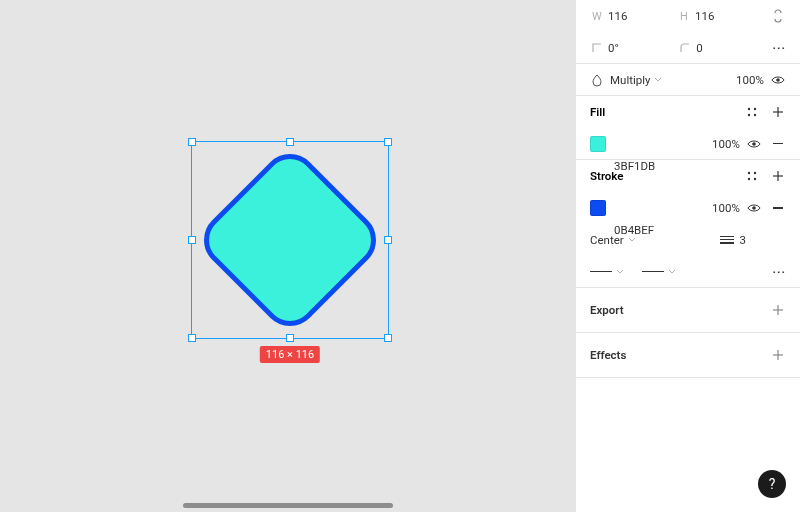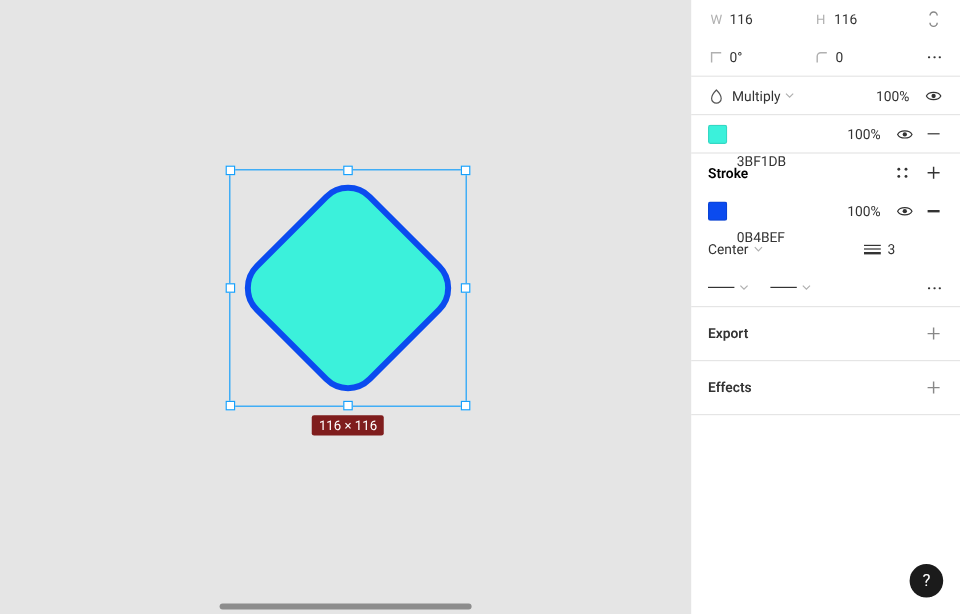--- a/index.html
+++ b/index.html
@@ -43,21 +43,21 @@
     border-radius: 28px;
     transform: translate(-50%, -50%) rotate(45deg);
     background: #3bf1db;
     border: 5.5px solid #0b4bef;
   }
 
   .dim-label {
     position: absolute;
     left: 50%; top: calc(100% + 7px);
     transform: translateX(-50%);
-    background: #7f1d1d;
+    background: #ef4444;
     color: #fff;
     font-size: 11px;
     padding: 2px 6px;
     border-radius: 2px;
     white-space: nowrap;
   }
 
   .home-indicator {
     position: absolute;
     left: 50%; bottom: 4px;
@@ -99,21 +99,21 @@
     color: #000;
     font-size: 11.5px;
     flex: 1;
   }
   .swatch {
     width: 16px; height: 16px;
     border-radius: 2px;
     border: 0.5px solid rgba(0,0,0,0.1);
   }
   .hex { flex: 1; margin-left: 8px; color: #333; cursor: text; margin-top: 44px; }
-  .pct { width: 40px; text-align: left; color: #333; cursor: text; }
+  .pct { width: 40px; text-align: center; color: #333; cursor: text; }
   .eye, .minus, .plus, .style-ico, .more-ico {
     width: 16px; height: 16px; display: flex; align-items: center; justify-content: center;
     color: #333; cursor: pointer;
   }
   .minus::before { content: ""; width: 10px; height: 1.2px; background: #333; display: block; }
   .plus svg, .eye svg, .style-ico svg, .more-ico svg { width: 14px; height: 14px; }
 
   .dropdown {
     display: flex; align-items: center; gap: 4px; cursor: pointer;
   }
@@ -233,20 +233,37 @@
     </div>
     <span class="pct">100%</span>
     <div class="eye">
       <svg viewBox="0 0 14 14">
           <path d="M1 7 C3 3 11 3 13 7 C11 11 3 11 1 7 Z" fill="none" stroke="#333"></path>
           <circle cx="7" cy="7" r="1.8" fill="#333"></circle>
         </svg>
     </div>
   </div>
 
+  <div class="row">
+    <span class="section-header">Fill</span>
+    <div class="style-ico">
+      <svg viewBox="0 0 14 14" fill="#333">
+          <circle cx="4" cy="4" r="1.2"></circle>
+          <circle cx="10" cy="4" r="1.2"></circle>
+          <circle cx="4" cy="10" r="1.2"></circle>
+          <circle cx="10" cy="10" r="1.2"></circle>
+        </svg>
+    </div>
+    <div class="plus" style="margin-left:10px;">
+      <svg viewBox="0 0 14 14">
+          <line x1="7" y1="2" x2="7" y2="12" stroke="#333" stroke-width="1.2"></line>
+          <line x1="2" y1="7" x2="12" y2="7" stroke="#333" stroke-width="1.2"></line>
+        </svg>
+    </div>
+  </div>
   <div class="row sep">
     <div class="swatch" style="background:#3BF1DB"></div>
     <span class="hex">3BF1DB</span>
     <span class="pct">100%</span>
     <div class="eye">
       <svg viewBox="0 0 14 14">
           <path d="M1 7 C3 3 11 3 13 7 C11 11 3 11 1 7 Z" fill="none" stroke="#333"></path>
           <circle cx="7" cy="7" r="1.8" fill="#333"></circle>
         </svg>
     </div>

